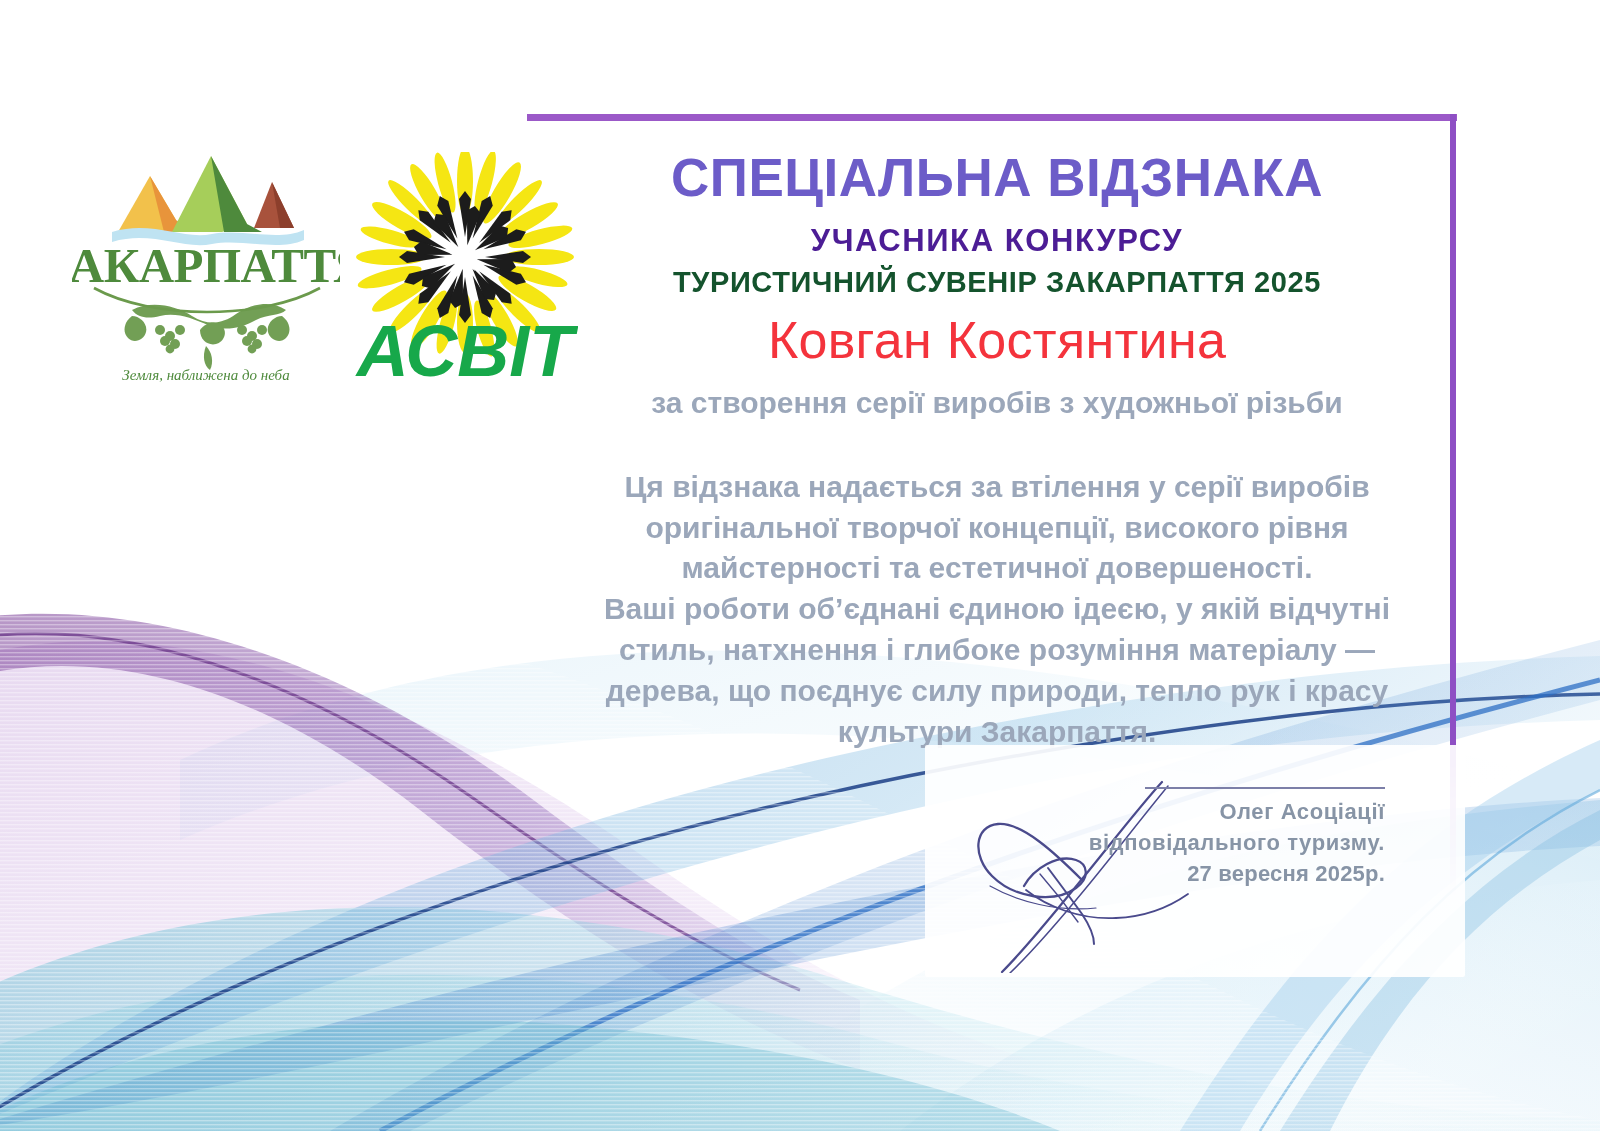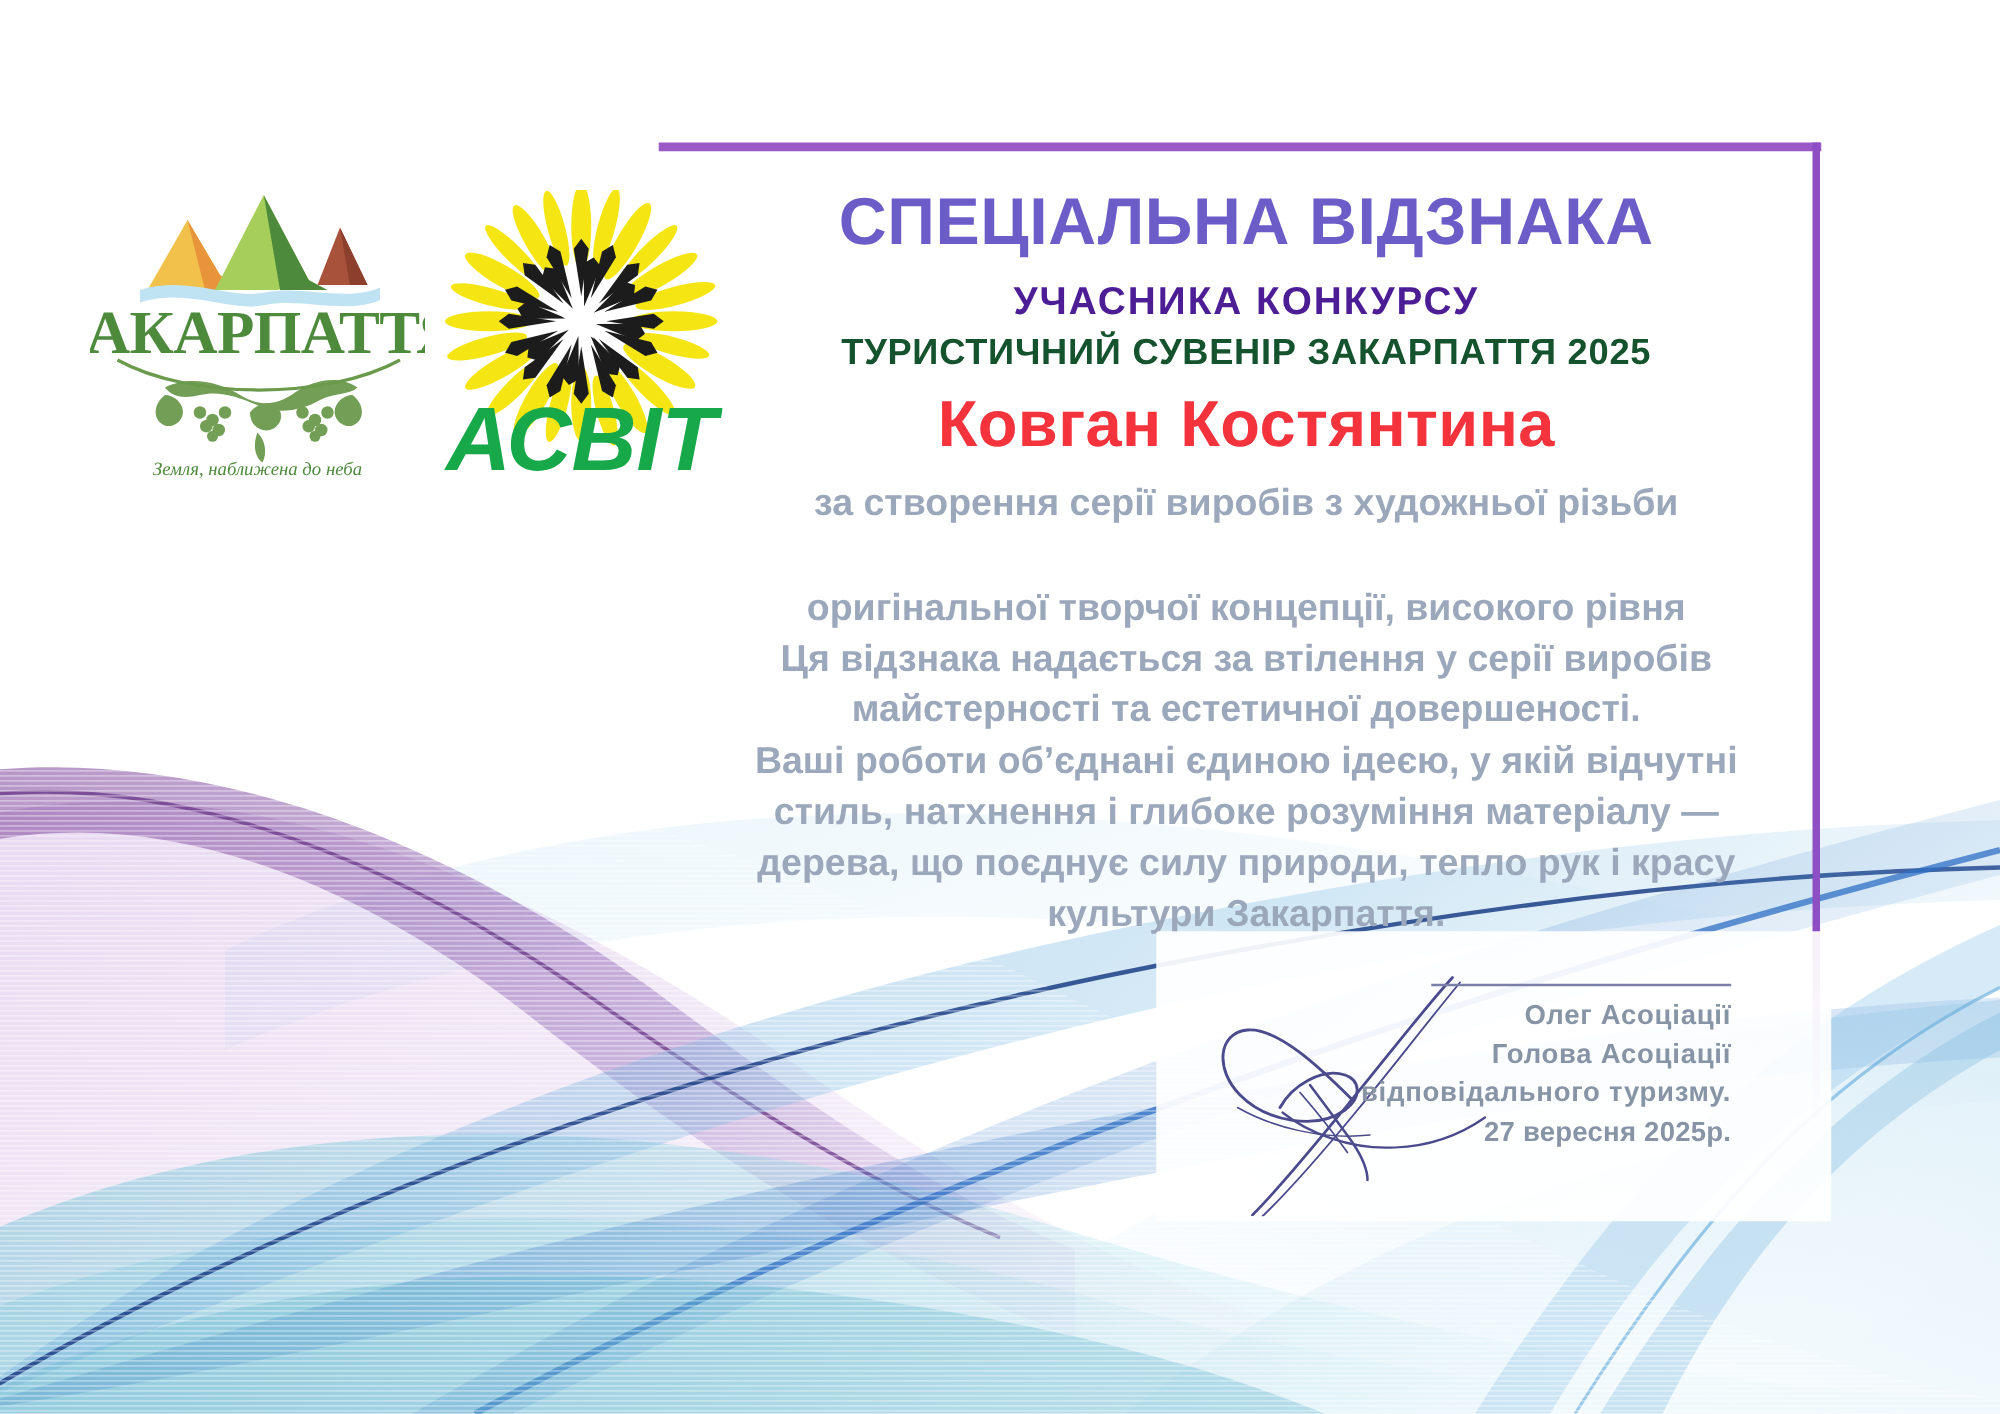--- a/index.html
+++ b/index.html
@@ -91,21 +91,21 @@
   #competition-name {
     font-size: 29px;
     font-weight: bold;
     color: #14532d;
     letter-spacing: 0.6px;
     margin: 9px 0 0 0;
     line-height: 1.1;
   }
   #recipient-name {
     font-size: 52px;
-    font-weight: bold;
+    font-weight: normal;
     color: #F4333C;
     margin: 12px 0 0 0;
     line-height: 1.12;
     letter-spacing: 0.3px;
   }
   #achievement {
     font-size: 30px;
     font-weight: bold;
     color: #9BA7BA;
     margin: 16px 0 0 0;
@@ -454,22 +454,22 @@
   <div id="frame-right"></div>
 
   <div id="text-column">
     <h1 id="award-title">СПЕЦІАЛЬНА ВІДЗНАКА</h1>
     <div id="award-subtitle">УЧАСНИКА КОНКУРСУ</div>
     <div id="competition-name">ТУРИСТИЧНИЙ СУВЕНІР ЗАКАРПАТТЯ 2025</div>
     <div id="recipient-name">Ковган Костянтина</div>
     <div id="achievement">за створення серії виробів з художньої різьби</div>
 
     <div id="citation">
+      <span class="cit-line">Ця відзнака надається за втілення у серії виробів</span>
       <span class="cit-line">оригінальної творчої концепції, високого рівня</span>
-      <span class="cit-line">Ця відзнака надається за втілення у серії виробів</span>
       <span class="cit-line">майстерності та естетичної довершеності.</span>
       <span class="cit-line">Ваші роботи об’єднані єдиною ідеєю, у якій відчутні</span>
       <span class="cit-line">стиль, натхнення і глибоке розуміння матеріалу —</span>
       <span class="cit-line">дерева, що поєднує силу природи, тепло рук і красу</span>
       <span class="cit-line">культури Закарпаття.</span>
     </div>
   </div>
 
   <div class="white-card"></div>
 
@@ -486,19 +486,18 @@
         <path d="M110,116 C124,132 138,150 148,164" stroke-width="1.4"></path>
         <path d="M96,132 C116,148 150,162 186,160 C214,159 238,150 258,136" stroke-width="1.8"></path>
         <path d="M60,128 C88,144 128,154 166,150" stroke-width="1.2"></path>
       </g>
     </svg>
 
     <div id="signature-rule"></div>
 
     <div id="signature-details">
       <span class="sig-line">Олег Асоціації</span>
-      <span class="sig-line">Голова  Асоціації</span>
       <span class="sig-line">відповідального туризму.</span>
       <span class="sig-line date">27 вересня 2025р.</span>
     </div>
   </div>
 
 </div>
 
 </body></html>

